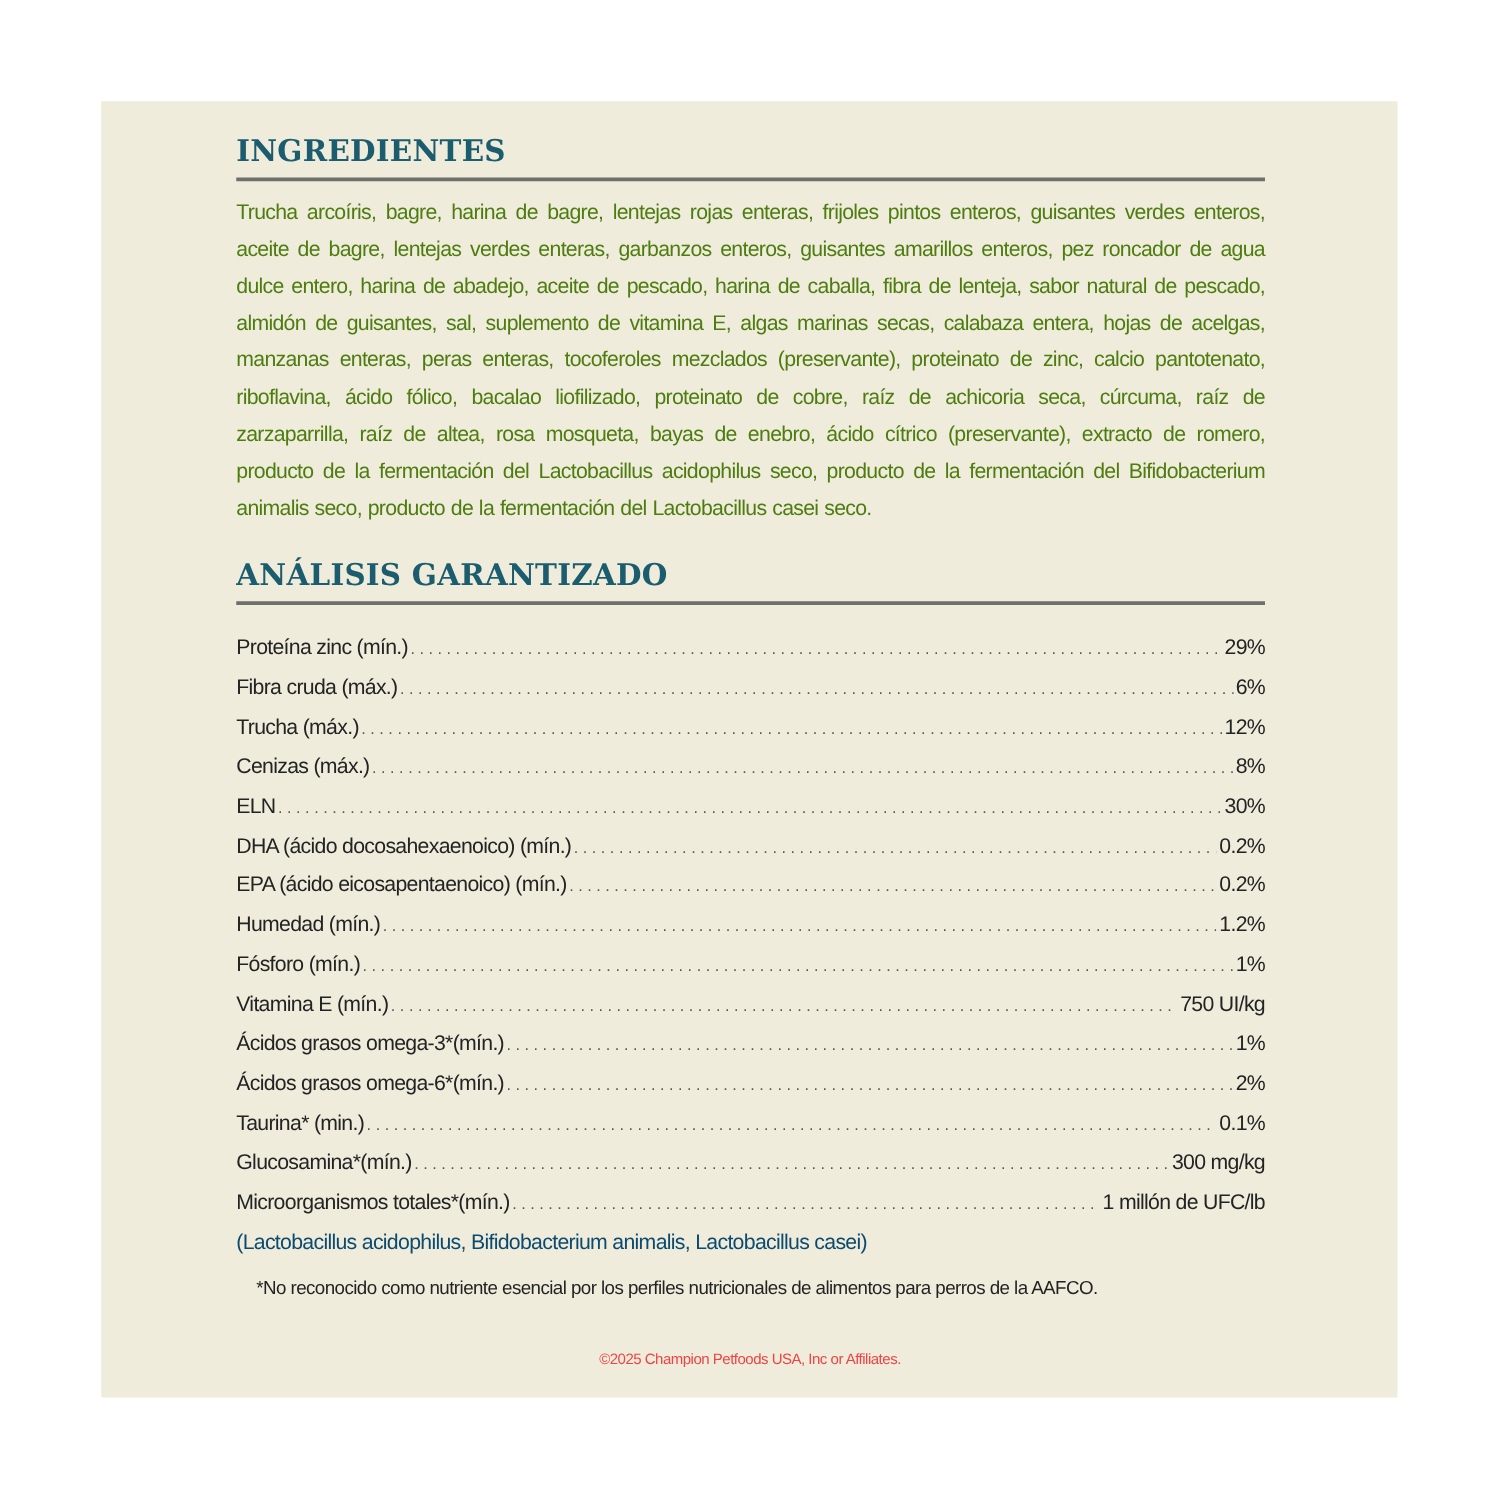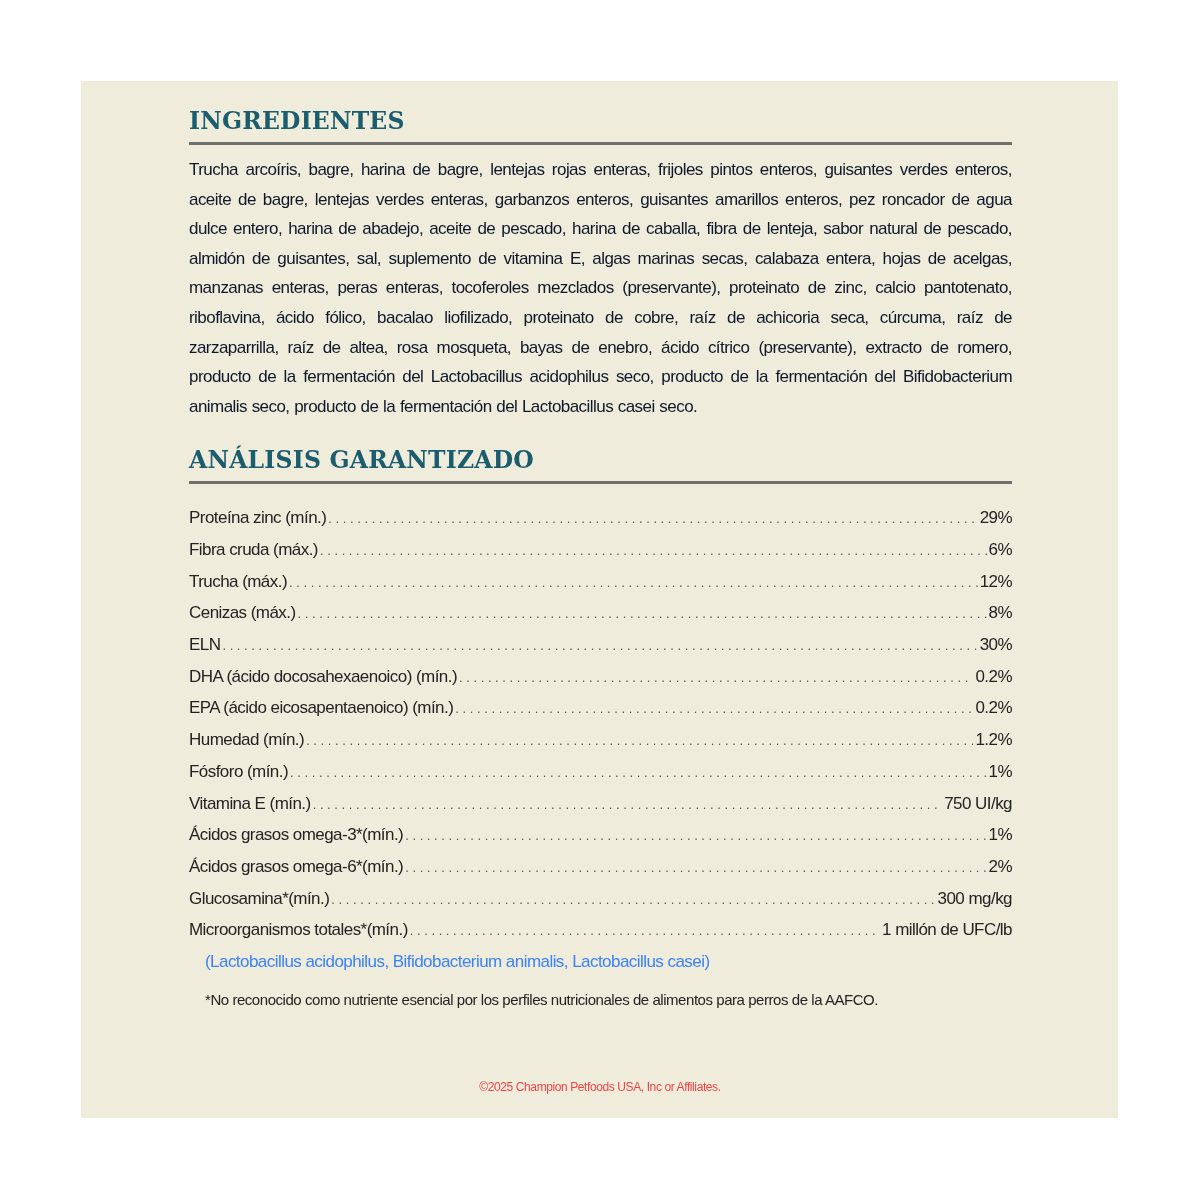--- a/index.html
+++ b/index.html
@@ -27,42 +27,42 @@
     .rule {
       height: 3px; background: #6f6f6c; margin-top: 4px; width: 823px;
     }
     .ingredients {
       margin-top: 10px;
       font-size: 17px;
       line-height: 29.6px;
       text-align: justify;
       letter-spacing: -0.55px;
       word-spacing: 0.5px;
-      color: #0f172a;
+      color: #4d7c0f;
       font-stretch: condensed;
     }
     .analysis-heading { margin-top: 22px; }
     .analysis { margin-top: 18px; }
     .row {
       display: flex; align-items: baseline;
       font-size: 17px; line-height: 31.7px; height: 31.7px;
       letter-spacing: -0.55px; color: #232323;
     }
     .row .label { white-space: nowrap; }
     .row .dots {
       flex: 1; overflow: hidden; white-space: nowrap; margin: 0 2px;
       color: #555; letter-spacing: 3.2px; font-size: 13px;
     }
     .row .dots::before {
       content: ". . . . . . . . . . . . . . . . . . . . . . . . . . . . . . . . . . . . . . . . . . . . . . . . . . . . . . . . . . . . . . . . . . . . . . . . . . . . . . . . . . . . . . . . . . . . . . . . . . . . . . . . . . . . . . .";
       letter-spacing: 0px;
     }
     .row .value { white-space: nowrap; text-align: center; }
     .probiotics {
-      font-size: 17px; line-height: 31.7px; letter-spacing: -0.55px; color: #3b82f6; margin-left: 16px;
+      font-size: 17px; line-height: 31.7px; letter-spacing: -0.55px; color: #0c4a6e;
     }
     .footnote {
       margin-top: 7px;
       font-size: 15px; line-height: 30px; letter-spacing: -0.45px; color: #232323; margin-left: 16px;
     }
     .copyright {
       position: absolute; left: 0; width: 1200px; top: 1080px;
       text-align: center; font-size: 12px; letter-spacing: -0.4px; color: #ef4444;
       font-family: "Liberation Sans", sans-serif;
     }
@@ -135,20 +135,25 @@
         <span class="label">Ácidos grasos omega-3*(mín.)</span>
         <span class="dots"></span>
         <span class="value">1%</span>
       </div>
     <div class="row">
         <span class="label">Ácidos grasos omega-6*(mín.)</span>
         <span class="dots"></span>
         <span class="value">2%</span>
       </div>
     <div class="row">
+        <span class="label">Taurina* (min.)</span>
+        <span class="dots"></span>
+        <span class="value">0.1%</span>
+      </div>
+    <div class="row">
         <span class="label">Glucosamina*(mín.)</span>
         <span class="dots"></span>
         <span class="value">300 mg/kg</span>
       </div>
     <div class="row">
         <span class="label">Microorganismos totales*(mín.)</span>
         <span class="dots"></span>
         <span class="value">1 millón de UFC/lb</span>
       </div>
     <div class="probiotics">(Lactobacillus acidophilus, Bifidobacterium animalis, Lactobacillus casei)</div>

